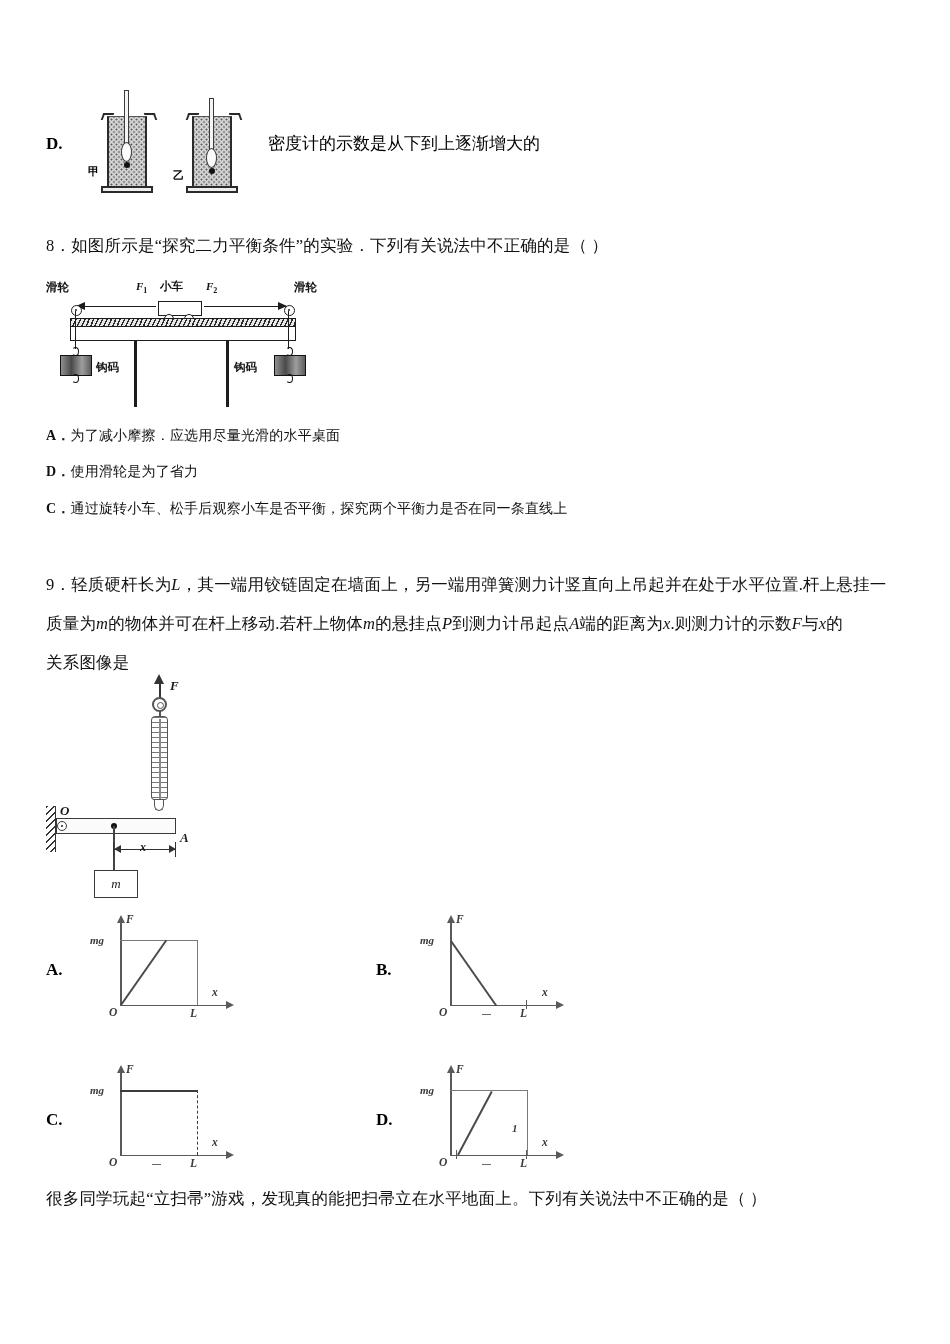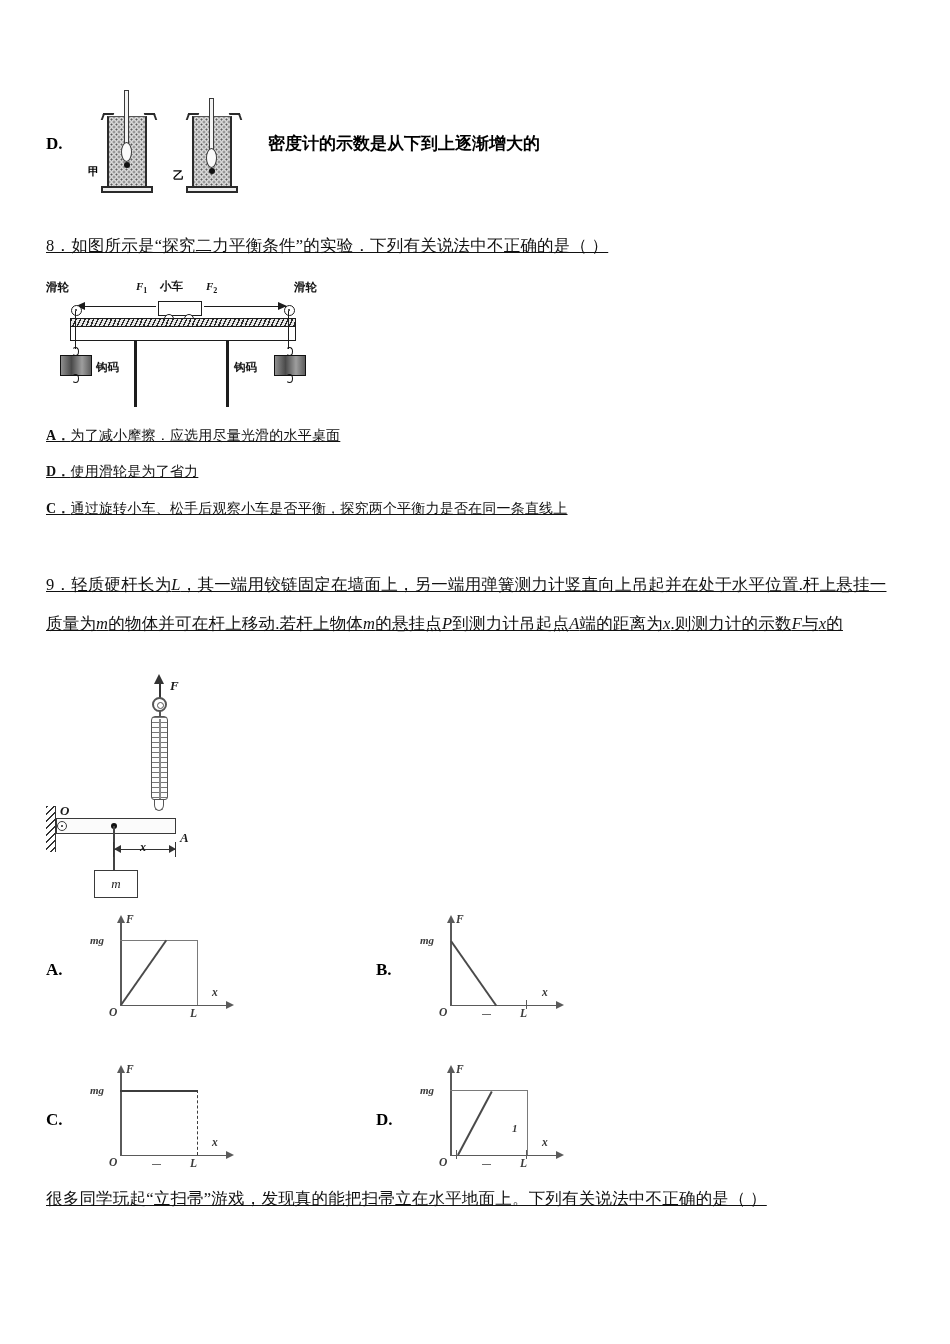--- a/index.html
+++ b/index.html
@@ -20,21 +20,20 @@
     width: 950px;
     height: 1344px;
     padding: 0;
   }
   .qtext {
     font-family: "Liberation Serif", "DejaVu Serif", serif;
     font-size: 16.5px;
     line-height: 1.95;
     color: #111;
     letter-spacing: 0.2px;
-    text-decoration: underline;
   }
   .opt-label {
     font-weight: bold;
     font-family: "Liberation Serif", "DejaVu Serif", serif;
   }
   i.var { font-family: "Liberation Serif","DejaVu Serif",serif; font-style: italic; }
 
   
   #optD-block {
     position: absolute;
@@ -108,21 +107,21 @@
     position: absolute;
     font-size: 11px;
     font-weight: bold;
     font-family: "DejaVu Sans", sans-serif;
   }
   #optD-text {
     position: absolute;
     left: 222px;
     top: 44px;
     font-size: 17px;
-    font-weight: bold;
+    font-weight: normal;
     white-space: nowrap;
   }
 
   
   #q8-stem { position: absolute; left: 46px; top: 230px; width: 880px; }
   #q8-fig  { position: absolute; left: 46px; top: 272px; width: 300px; height: 135px; }
 
   .fig8 .pulleyLabelL, .fig8 .pulleyLabelR, .fig8 .cartLabel,
   .fig8 .wlabelL, .fig8 .wlabelR {
     position: absolute;
@@ -575,20 +574,21 @@
     </div>
   </div>
 
   <div id="q9-stem" class="qtext">
     <div class="line">
       <span>9．轻质硬杆长为</span><i class="var">L</i><span>，其一端用铰链固定在墙面上，另一端用弹簧测力计竖直向上吊起并在处于水平位置.杆上悬挂一</span>
     </div>
     <div class="line">
       <span>质量为</span><i class="var">m</i><span>的物体并可在杆上移动.若杆上物体</span><i class="var">m</i><span>的悬挂点</span><i class="var">P</i><span>到测力计吊起点</span><i class="var">A</i><span>端的距离为</span><i class="var">x</i><span>.则测力计的示数</span><i class="var">F</i><span>与</span><i class="var">x</i><span>的</span>
     </div>
+    <div class="line">关系图像是</div>
   </div>
 
   <div id="q9-fig" class="fig9">
     <div class="farrow-head"></div>
     <div class="farrow-line"></div>
     <span class="lbl" style="left:124px; top:0px;">F</span>
 
     <div class="scaleRing"></div>
     <div class="ringStem"></div>
     <div class="scalebody"></div>

